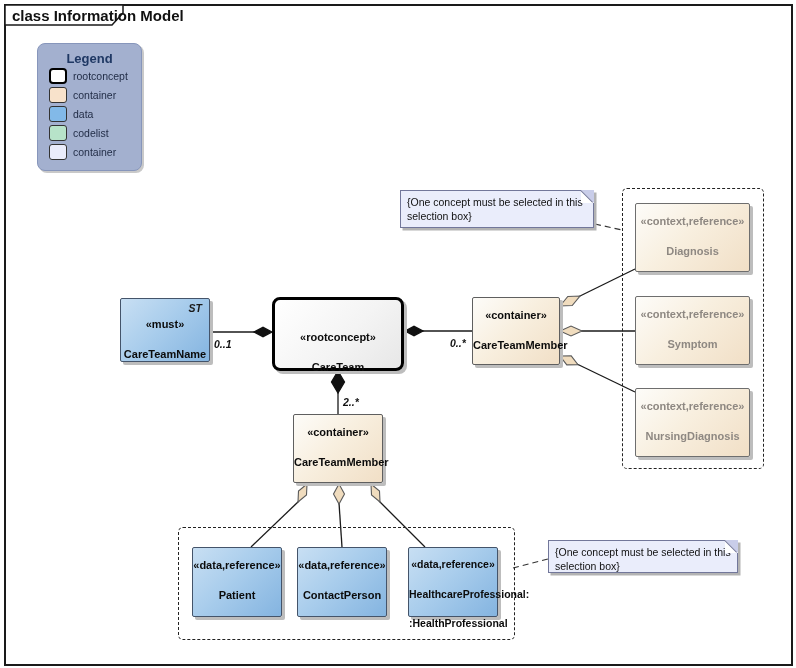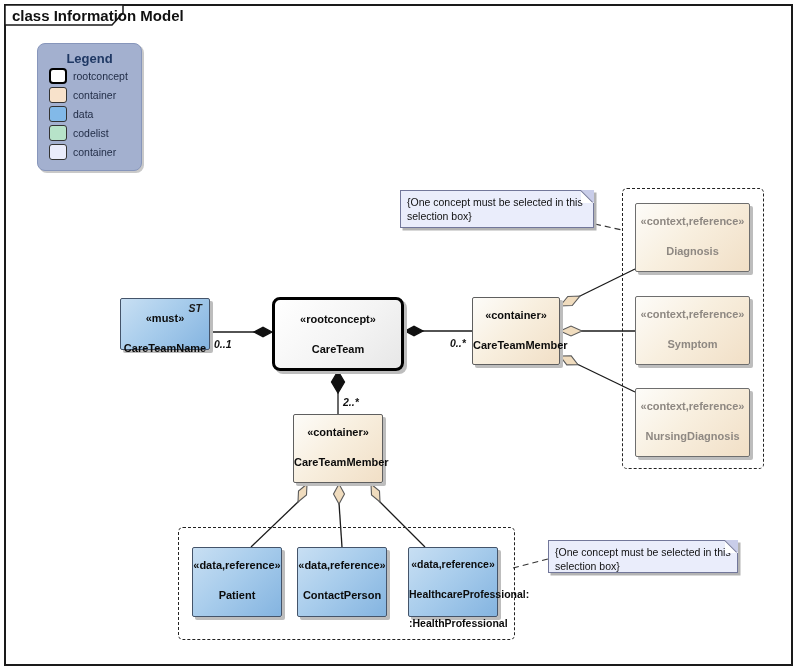--- a/index.html
+++ b/index.html
@@ -25,22 +25,22 @@
   .node{position:absolute;border-radius:2px;box-shadow:3px 3px 0 #bdbdbd;text-align:center;font-size:11px;line-height:1.3;padding-top:8px;box-sizing:border-box;}
   .node .st{font-weight:bold;}
   .node .nm{font-weight:bold;margin-top:16px;}
   .blue{background:linear-gradient(135deg,#c8dff3 0%,#a9cdec 45%,#84b4e0 100%);border:1.4px solid #44546a;color:#0b0b0b;}
   .tan{background:linear-gradient(135deg,#fdfcf9 0%,#f8efdf 45%,#f1dfc6 100%);border:1.3px solid #5f5f5f;color:#0b0b0b;}
   .tan-gray{background:linear-gradient(135deg,#fdfcf9 0%,#f8efdf 45%,#f1dfc6 100%);border:1.3px solid #6e6e6e;color:#8e8882;}
   .tan-gray .st,.tan-gray .nm{color:#8e8882;}
   .root{background:linear-gradient(135deg,#ffffff 0%,#f4f4f4 55%,#e7e7e7 100%);border:3.4px solid #000;border-radius:8px;color:#0b0b0b;}
   .tag-st{position:absolute;top:3px;right:7px;font-style:italic;font-size:10.5px;font-weight:bold;color:#1a1a1a;}
 
-  #n-careteamname{left:120px;top:298px;width:90px;height:52px;padding-top:12px;}
-  #n-careteam{left:272px;top:297px;width:132px;height:74px;padding-top:12px;}
+  #n-careteamname{left:120px;top:298px;width:90px;height:64px;padding-top:18px;}
+  #n-careteam{left:272px;top:297px;width:132px;height:74px;padding-top:30px;}
   #n-focuscareteam{left:472px;top:297px;width:88px;height:68px;padding-top:10px;}
   #n-careteammember{left:293px;top:414px;width:90px;height:69px;padding-top:10px;}
   #n-diagnosis{left:635px;top:203px;width:115px;height:69px;padding-top:10px;}
   #n-symptom{left:635px;top:296px;width:115px;height:69px;padding-top:10px;}
   #n-nursingdiagnosis{left:635px;top:388px;width:115px;height:69px;padding-top:10px;}
   #n-patient{left:192px;top:547px;width:90px;height:70px;padding-top:10px;}
   #n-contactperson{left:297px;top:547px;width:90px;height:70px;padding-top:10px;}
   #n-healthcareprofessional{left:408px;top:547px;width:90px;height:70px;padding-top:10px;font-size:10.5px;}
 
   

